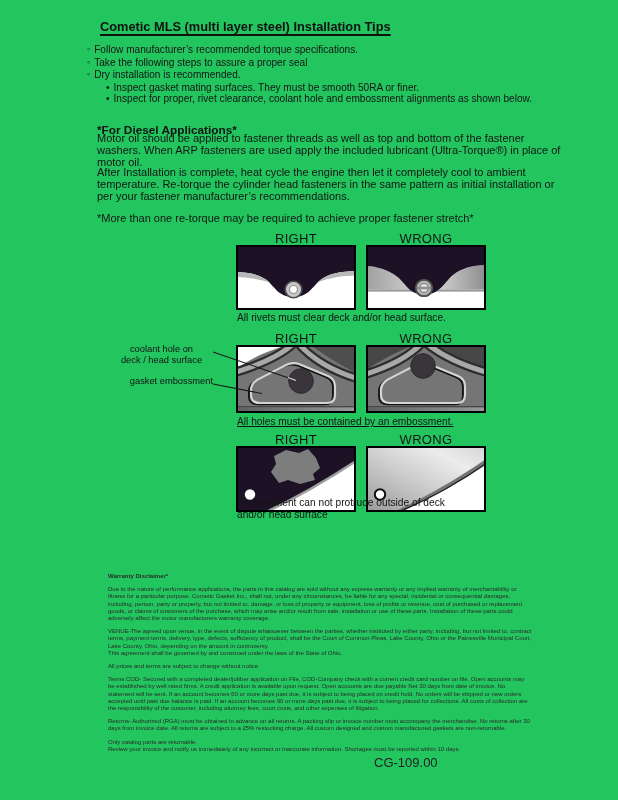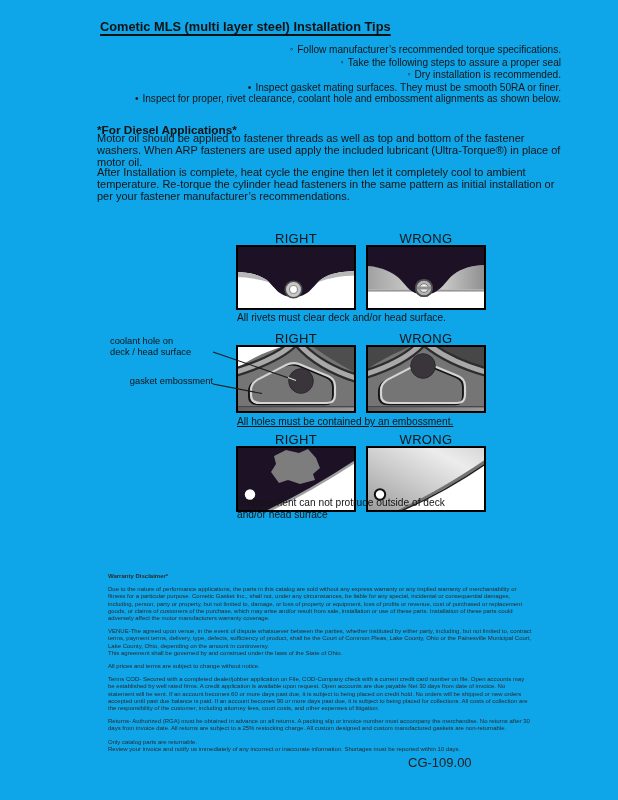--- a/index.html
+++ b/index.html
@@ -1,57 +1,58 @@
 <!DOCTYPE html>
 <html><head>
 <meta charset="utf-8">
 <style>
   html,body{margin:0;padding:0;background:#ffffff;}
-  .page{position:relative;width:618px;height:800px;background:#0ea5e9;overflow:hidden;
+  .page{position:relative;width:618px;height:800px;background:#22c55e;overflow:hidden;
         font-family:"Liberation Sans","DejaVu Sans",sans-serif;color:#1a1a1a;}
   .abs{position:absolute;}
   .title{left:100px;top:19px;margin:0;font-size:12.8px;font-weight:bold;
          text-decoration:underline;text-underline-offset:3px;text-decoration-thickness:1.5px;color:#111;}
-  .tips{left:87px;top:44px;width:474px;font-size:10.1px;line-height:11.6px;color:#151515;text-align:right;}
+  .tips{left:87px;top:44px;width:474px;font-size:10.1px;line-height:11.6px;color:#151515;}
   .b.l1::before{content:"◦";margin-right:4px;font-size:9px;position:relative;top:-1px;}
   .b.l2{margin-left:19px;}
   .b.l2::before{content:"•";margin-right:4px;}
   .diesel{left:97px;top:123px;margin:0;font-size:11.8px;font-weight:bold;color:#111;}
   .para{left:97px;margin:0;width:464px;font-size:11px;line-height:12px;color:#151515;}
   .p1{top:132px;} .p2{top:166px;} .p3{top:212px;}
   .figures{left:0;top:228px;width:618px;height:312px;}
   .figlabel{width:120px;text-align:center;font-size:13px;letter-spacing:.3px;color:#141414;}
   .figbox{width:120px;}
   .figbox svg{display:block;width:100%;height:100%;}
   .figcap{font-size:10.2px;color:#141414;line-height:11.5px;}
   .ann{font-size:9.3px;color:#141414;line-height:10.6px;}
   .disclaimer{left:108px;top:573px;width:424px;font-size:6px;line-height:7.2px;color:#2b2b2b;}
   .disclaimer .dh{font-weight:bold;margin-bottom:6px;}
   .disclaimer p{margin:0 0 6px 0;}
   .disclaimer p.tight{margin-bottom:0;}
-  .docnum{left:408px;top:755px;font-size:13px;color:#222;}
+  .docnum{left:374px;top:755px;font-size:13px;color:#222;}
 </style>
 </head>
 <body>
 
 <div class="page">
 
   <h1 class="abs title">Cometic MLS (multi layer steel) Installation Tips</h1>
 
   <div class="abs tips">
     <div class="b l1">Follow manufacturer’s recommended torque specifications.</div>
     <div class="b l1">Take the following steps to assure a proper seal</div>
     <div class="b l1">Dry installation is recommended.</div>
     <div class="b l2">Inspect gasket mating surfaces.  They must be smooth 50RA or finer.</div>
     <div class="b l2">Inspect for proper, rivet clearance, coolant hole and embossment alignments as shown below.</div>
   </div>
 
   <h2 class="abs diesel">*For Diesel Applications*</h2>
   <p class="abs para p1">Motor oil should be applied to fastener threads as well as top and bottom of the fastener washers. When ARP fasteners are used apply the included lubricant (Ultra-Torque®) in place of motor oil.</p>
   <p class="abs para p2">After Installation is complete, heat cycle the engine then let it completely cool to ambient temperature. Re-torque the cylinder head fasteners in the same pattern as initial installation or per your fastener manufacturer’s recommendations.</p>
+  <p class="abs para p3">*More than one re-torque may be required to achieve proper fastener stretch*</p>
 
   <div class="abs figures">
 
     <div class="abs figlabel" style="left:236px;top:3px;">RIGHT</div>
     <div class="abs figlabel" style="left:366px;top:3px;">WRONG</div>
 
     <div class="abs figbox" style="left:236px;top:17px;height:65px;">
       <svg viewBox="0 0 120 65" preserveAspectRatio="none">
         <rect x="0" y="0" width="120" height="65" fill="#ffffff"></rect>
         <path d="M0,0 H120 V26 C104,26.5 93,28.5 85,34.5 C76,41.5 73,52 57.5,52 C42,52 39,41.5 30,34.5 C22,28.8 11,27.2 0,27 Z" fill="#1d1126"></path>
@@ -86,21 +87,21 @@
         <circle cx="58" cy="43" r="8.3" fill="none" stroke="#4d4d4d" stroke-width="1.6"></circle>
         <rect x="1" y="1" width="118" height="63" fill="none" stroke="#000000" stroke-width="2"></rect>
       </svg>
     </div>
 
     <div class="abs figcap" style="left:237px;top:84px;">All rivets must clear deck and/or head surface.</div>
 
     <div class="abs figlabel" style="left:236px;top:103px;">RIGHT</div>
     <div class="abs figlabel" style="left:366px;top:103px;">WRONG</div>
 
-    <div class="abs ann" style="left:110px;top:108px;width:103px;text-align:left;">
+    <div class="abs ann" style="left:110px;top:116px;width:103px;text-align:center;">
       <div>coolant hole on</div>
       <div>deck / head surface</div>
     </div>
     <div class="abs ann" style="left:95px;top:148px;width:118px;text-align:right;">gasket embossment</div>
 
     <div class="abs figbox" style="left:236px;top:117px;height:68px;">
       <svg viewBox="0 0 120 68" preserveAspectRatio="none">
         <defs>
           <linearGradient id="gbot" x1="0" y1="0" x2="1" y2="0">
             <stop offset="0" stop-color="#5f5f5f"></stop>

